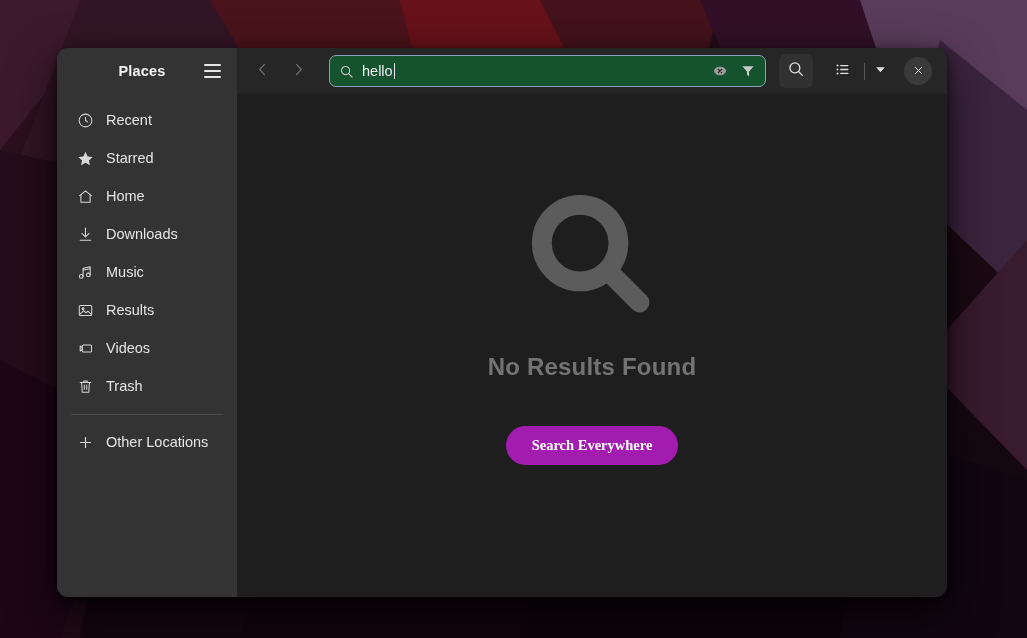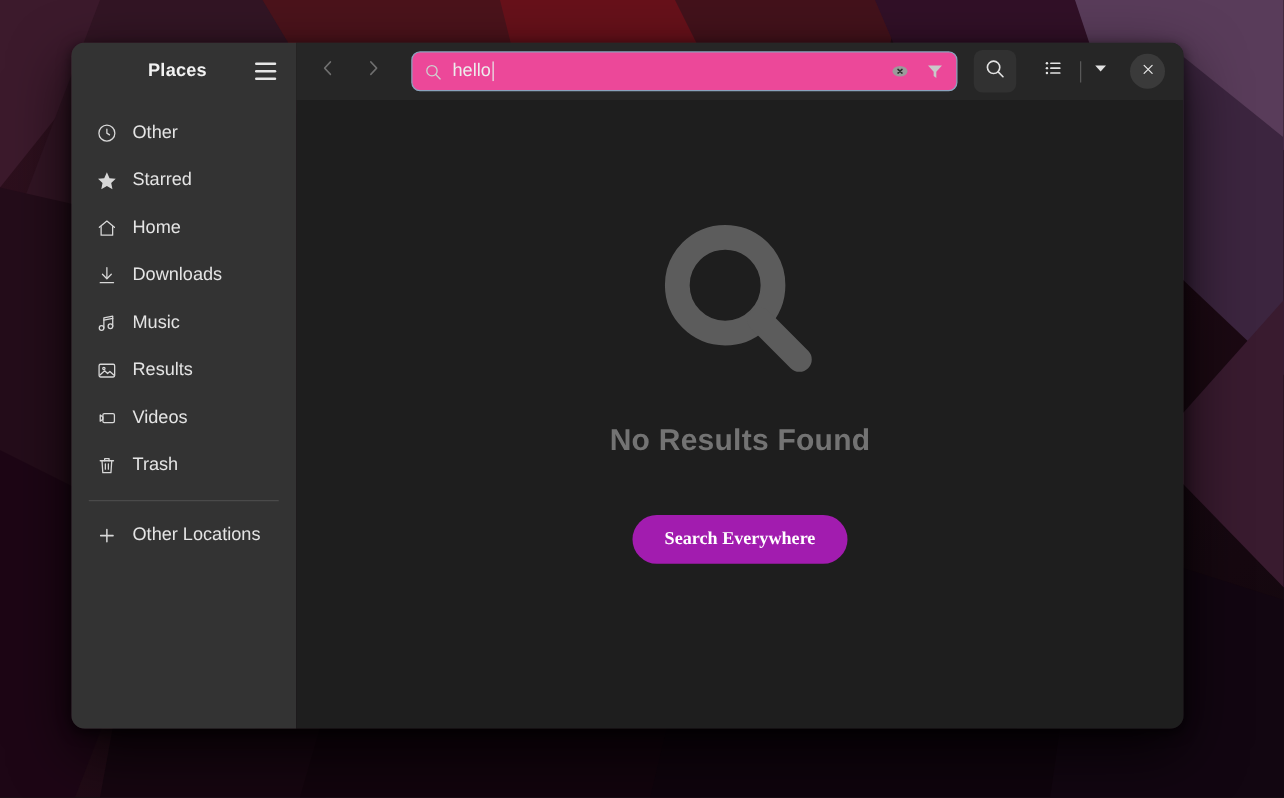--- a/index.html
+++ b/index.html
@@ -11,21 +11,21 @@
     background:#120a10;
     position:relative;
   }
 
   
   #wallpaper { position:absolute; inset:0; overflow:hidden; }
   #wallpaper svg { display:block; width:1027px; height:638px; }
 
   
   #window {
-    position:absolute; left:57px; top:34px; width:890px; height:549px;
+    position:absolute; left:57px; top:48px; width:890px; height:549px;
     border-radius:11px; overflow:hidden; display:flex;
     box-shadow:0 18px 48px rgba(0,0,0,0.75), 0 3px 10px rgba(0,0,0,0.6);
   }
 
   
   #sidebar {
     width:180px; background:#333333; display:flex; flex-direction:column;
     flex:0 0 180px;
   }
   .sidebar-head {
@@ -60,21 +60,21 @@
     height:46px; background:#262626; display:flex; align-items:center;
     padding:0 11px 0 10px; gap:6px; flex:0 0 46px;
   }
   .nav-btn {
     width:30px; height:30px; display:flex; align-items:center; justify-content:center;
     border-radius:6px; cursor:default;
   }
   .nav-btn svg { width:15px; height:15px; fill:none; stroke:#6f6f6f; stroke-width:1.9; stroke-linecap:round; stroke-linejoin:round; }
 
   .search-entry {
-    flex:1; height:32px; margin:0 7px 0 10px; background:#ec4899;
+    flex:1; height:32px; margin:0 7px 0 10px; background:#14532d;
     border:1.5px solid #8ba3bd; border-radius:7px; display:flex; align-items:center;
     padding:0 7px 0 9px; gap:8px; max-width:437px; cursor:text;text-align:right;
   }
   .search-entry > .mag { width:15px; height:15px; flex:0 0 15px; }
   .search-entry > .mag svg { width:15px; height:15px; fill:none; stroke:#cfcfcf; stroke-width:1.7; stroke-linecap:round; }
   .entry-text {
     flex:1; color:#ededed; font-size:14.5px; white-space:nowrap; overflow:hidden;
     display:flex; align-items:center;
   }
   .caret { display:inline-block; width:1px; height:16px; background:#e8e8e8; margin-left:1px; }
@@ -160,21 +160,21 @@
 
     <div class="places-list">
 
       <div class="place-row">
         <span class="place-icon">
           <svg viewBox="0 0 24 24">
               <circle cx="12" cy="12" r="9"></circle>
               <path d="M12 7.5V12l3 2"></path>
             </svg>
         </span>
-        <span>Other</span>
+        <span>Recent</span>
       </div>
 
       <div class="place-row">
         <span class="place-icon">
           <svg class="filled" viewBox="0 0 24 24">
               <polygon points="12,2.6 15,9.2 22,10 16.9,14.8 18.3,21.6 12,18.1 5.7,21.6 7.1,14.8 2,10 9,9.2"></polygon>
             </svg>
         </span>
         <span>Starred</span>
       </div>

